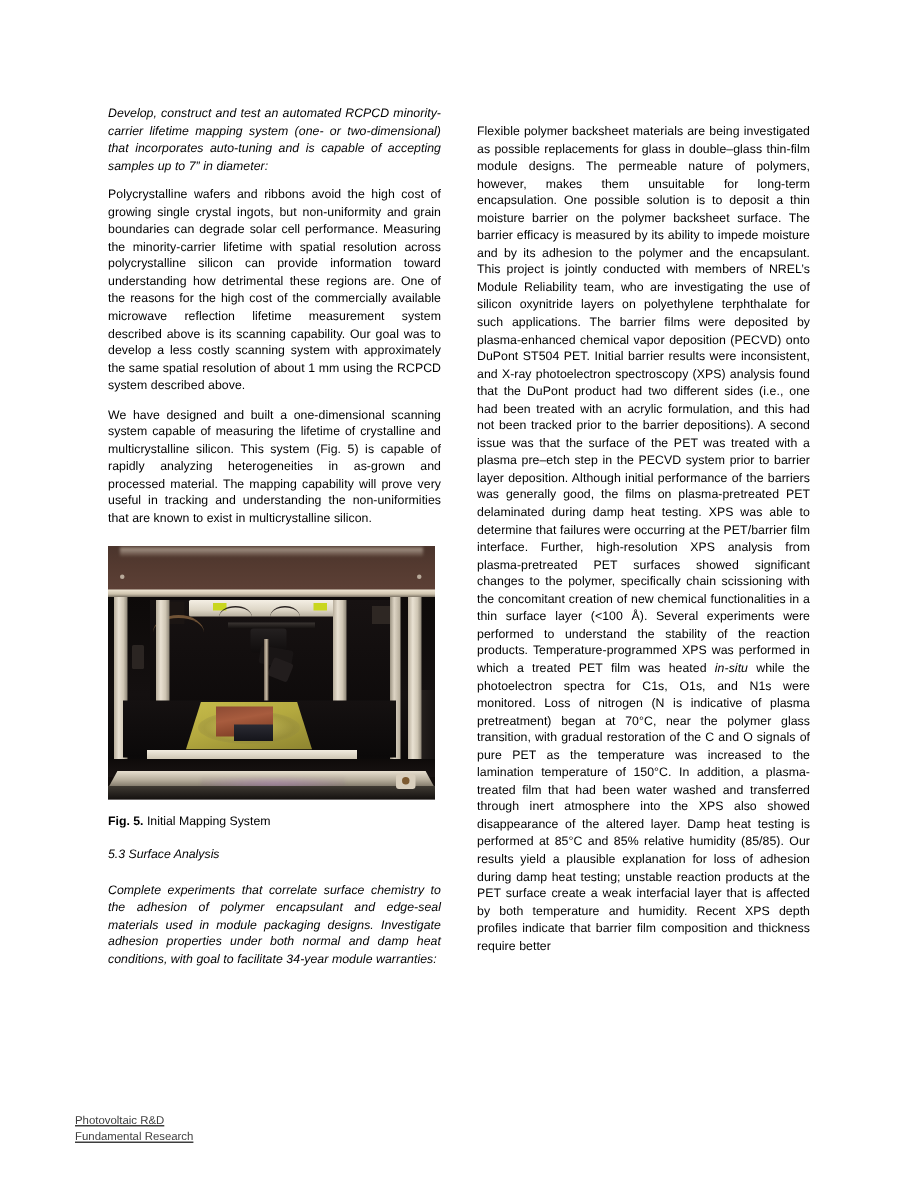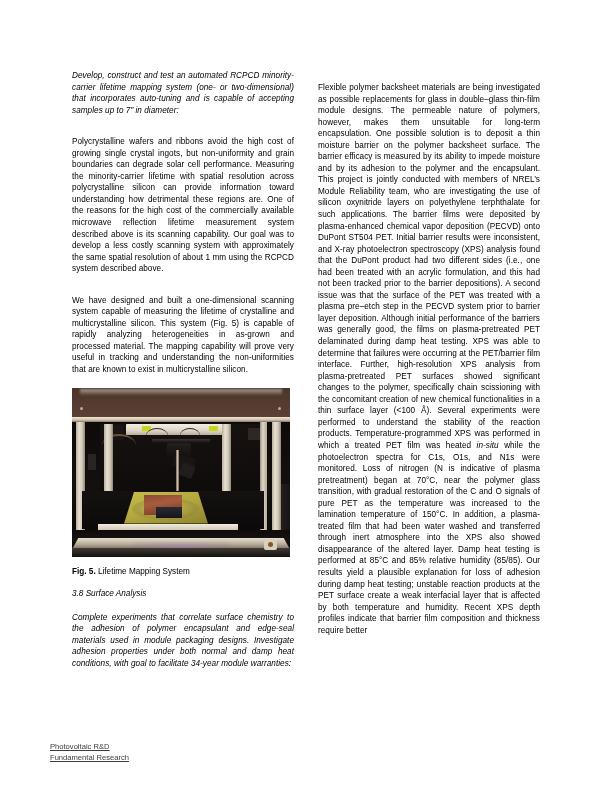--- a/index.html
+++ b/index.html
@@ -42,21 +42,21 @@
   p.body {
     margin: 0 0 0 0;
     font-size: 8.2px;
     line-height: 11.55px;
     text-align: justify;
     text-justify: inter-word;
     -webkit-hyphens: none;
     hyphens: none;
     letter-spacing: 0.005em;
   }
-  p.body + p.body { margin-top: 20px; }
+  p.body + p.body { margin-top: 8px; }
 
   p.italic {
     font-style: italic;
     margin-bottom: 0;
   }
   p.body.tight { margin-top: 12px; }
 
   .heading-sec {
     font-size: 8.2px;
     font-style: italic;
@@ -411,25 +411,25 @@
           <div class="ph-floor"></div>
           <div class="ph-base"></div>
           <div class="ph-glow"></div>
           <div class="ph-bottom"></div>
           <div class="ph-knob"></div>
           <div class="ph-knob-dot"></div>
         </div>
 
         <div class="figure-caption">
           <b>Fig. 5.</b>
-          <span>Lifetime Mapping System</span>
+          <span>Initial Mapping System</span>
         </div>
       </div>
 
-      <div class="heading-sec">3.8 Surface Analysis</div>
+      <div class="heading-sec">5.3 Surface Analysis</div>
 
       <p class="body italic tight">Complete experiments that correlate surface chemistry to the adhesion of polymer encapsulant and edge-seal materials used in module packaging designs.  Investigate adhesion properties under both normal and damp heat conditions, with goal to facilitate 34-year module warranties:</p>
     </div>
 
     <div class="col col-right">
       <p class="body tight"><span>Flexible polymer backsheet materials are being investigated as possible replacements for glass in double–glass thin-film module designs.  The permeable nature of polymers, however, makes them unsuitable for long-term encapsulation. One possible solution is to deposit a thin moisture barrier on the polymer backsheet surface. The barrier efficacy is measured by its ability to impede moisture and by its adhesion to the polymer and the encapsulant. This project is jointly conducted with members of NREL’s Module Reliability team, who are investigating the use of silicon oxynitride layers on polyethylene terphthalate for such applications. The barrier films were deposited by plasma-enhanced chemical vapor deposition (PECVD) onto DuPont ST504 PET. Initial barrier results were inconsistent, and X-ray photoelectron spectroscopy (XPS) analysis found that the DuPont product had two different sides (i.e., one had been treated with an acrylic formulation, and this had not been tracked prior to the barrier depositions). A second issue was that the surface of the PET was treated with a plasma pre–etch step in the PECVD system prior to barrier layer deposition. Although initial performance of the barriers was generally good, the films on plasma-pretreated PET delaminated during damp heat testing. XPS was able to determine that failures were occurring at the PET/barrier film interface. Further, high-resolution XPS analysis from plasma-pretreated PET surfaces showed significant changes to the polymer, specifically chain scissioning with the concomitant creation of new chemical functionalities in a thin surface layer (&lt;100 Å). Several experiments were performed to understand the stability of the reaction products. Temperature-programmed XPS was performed in which a treated PET film was heated </span><em>in-situ</em><span> while the photoelectron spectra for C1s, O1s, and N1s were monitored. Loss of nitrogen (N is indicative of plasma pretreatment) began at 70°C, near the polymer glass transition, with gradual restoration of the C and O signals of pure PET as the temperature was increased to the lamination temperature of 150°C. In addition, a plasma-treated film that had been water washed and transferred through inert atmosphere into the XPS also showed disappearance of the altered layer. Damp heat testing is performed at 85°C and 85% relative humidity (85/85). Our results yield a plausible explanation for loss of adhesion during damp heat testing; unstable reaction products at the PET surface create a weak interfacial layer that is affected by both temperature and humidity. Recent XPS depth profiles indicate that barrier film composition and thickness require better</span></p>
     </div>
 
   </div>
 

